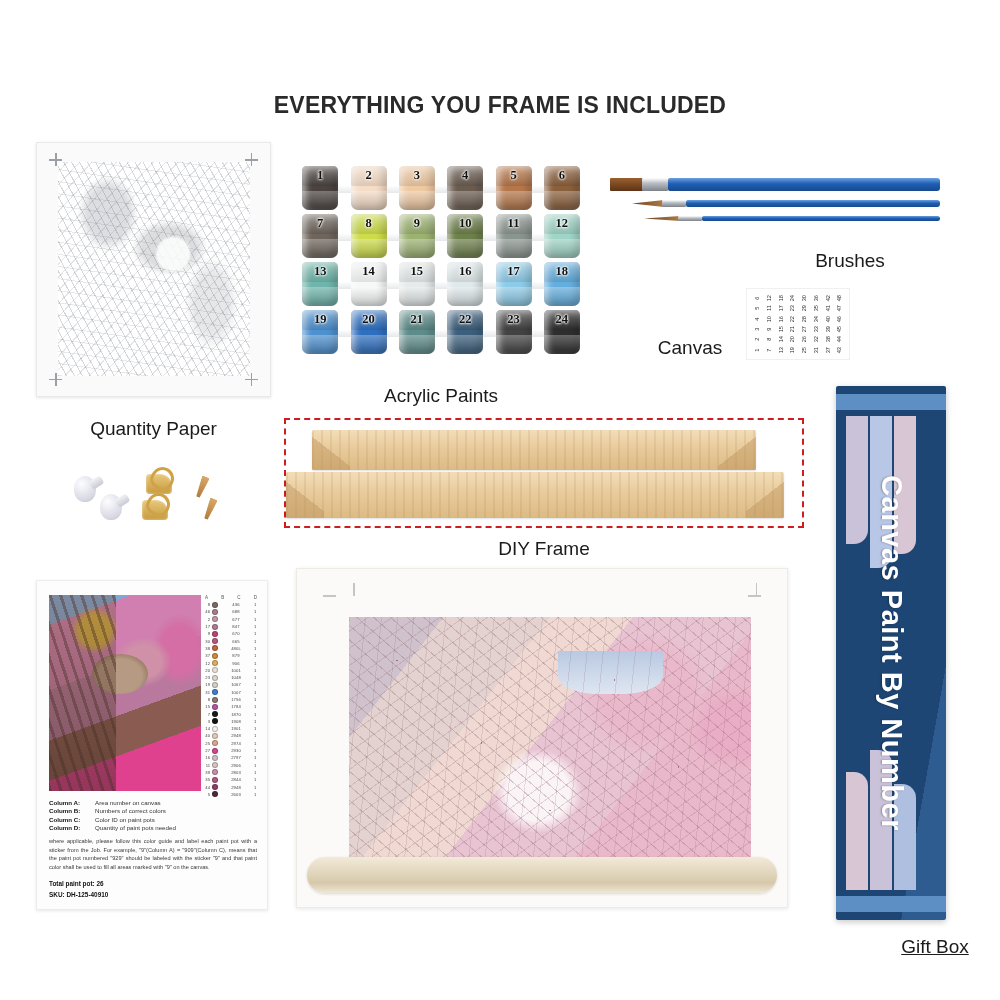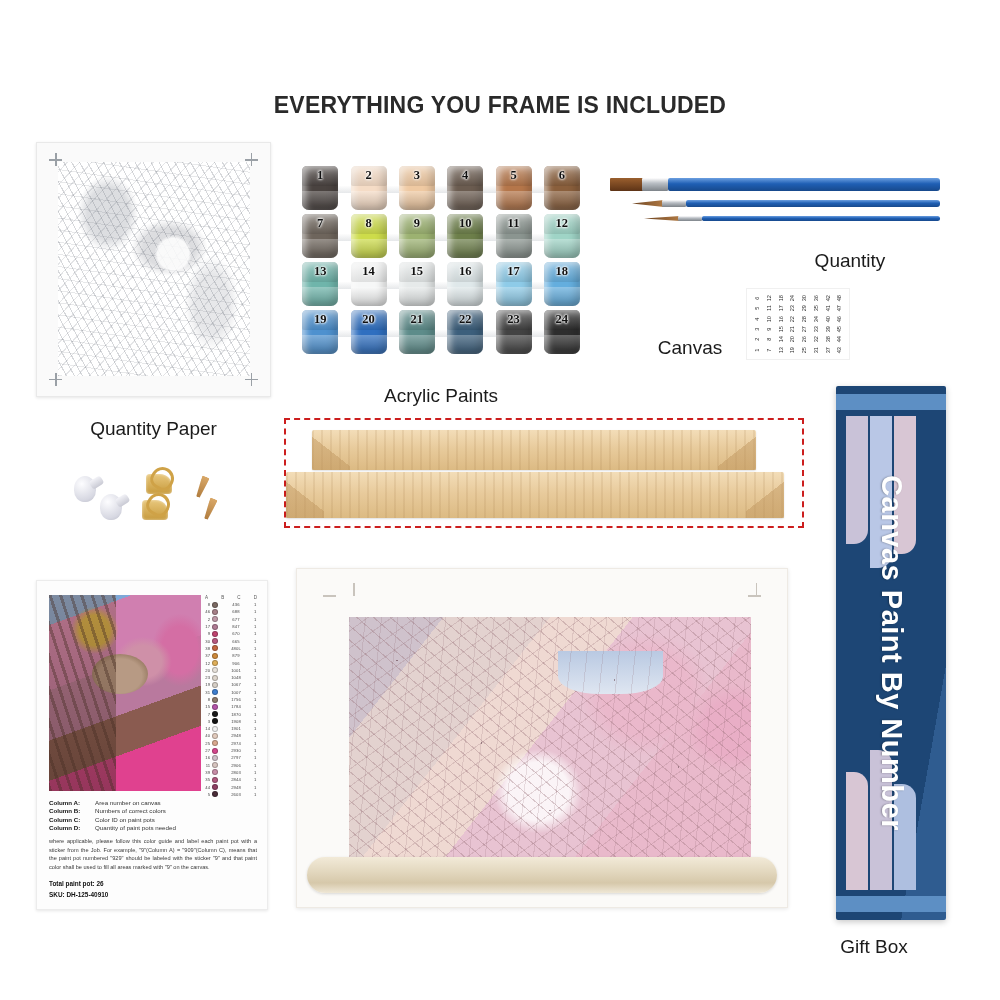--- a/index.html
+++ b/index.html
@@ -473,21 +473,21 @@
       <div class="hair" style="width:32px;"></div>
       <div class="ferrule" style="left:30px;width:24px;"></div>
       <div class="handle" style="left:54px;width:254px;"></div>
     </div>
     <div class="brush liner" style="top:40px;left:34px;width:296px;height:5px;">
       <div class="hair" style="width:36px;"></div>
       <div class="ferrule" style="left:34px;width:24px;"></div>
       <div class="handle" style="left:58px;width:238px;"></div>
     </div>
   </div>
-  <div class="caption" style="left:760px;top:250px;width:180px;">Quantity</div>
+  <div class="caption" style="left:760px;top:250px;width:180px;">Brushes</div>
 
   <div id="sticker-sheet">
     <div id="sticker-grid">
         <span>6</span>
         <span>12</span>
         <span>18</span>
         <span>24</span>
         <span>30</span>
         <span>36</span>
         <span>42</span>
@@ -542,20 +542,21 @@
     <div class="dring" style="left:76px;top:6px;"></div>
     <div class="dring" style="left:72px;top:32px;"></div>
     <div class="screw" style="left:128px;top:8px;transform:rotate(22deg);"></div>
     <div class="screw" style="left:136px;top:30px;transform:rotate(22deg);"></div>
   </div>
 
   <div id="diy-frame-box">
     <div class="bar" style="left:26px;top:10px;width:444px;height:40px;"></div>
     <div class="bar" style="left:0px;top:52px;width:498px;height:46px;"></div>
   </div>
+  <div class="caption" style="left:284px;top:538px;width:520px;">DIY Frame</div>
 
   <div id="instructions-card">
     <div id="instr-art"></div>
     <div id="instr-legend">
       <div class="legend-head">
         <span>A</span>
         <span>B</span>
         <span>C</span>
         <span>D</span>
       </div>
@@ -764,15 +765,15 @@
     <div class="cap top"></div>
     <div class="cap bot"></div>
     <div class="gstripe" style="left:10px;top:30px;height:128px;background:#c9c2d8;border-radius:0 0 14px 0;"></div>
     <div class="gstripe" style="left:34px;top:30px;height:152px;background:#b9c7e6;border-radius:0 0 14px 0;"></div>
     <div class="gstripe" style="left:58px;top:30px;height:138px;background:#d8c6d4;border-radius:0 0 14px 0;"></div>
     <div class="gstripe" style="left:10px;bottom:30px;height:118px;background:#d8c6d4;border-radius:0 14px 0 0;"></div>
     <div class="gstripe" style="left:34px;bottom:30px;height:140px;background:#c9c2d8;border-radius:0 14px 0 0;"></div>
     <div class="gstripe" style="left:58px;bottom:30px;height:106px;background:#aebfe0;border-radius:0 14px 0 0;"></div>
     <div id="gift-text">Canvas Paint By Number</div>
   </div>
-  <div class="caption" style="left:819px;top:936px;width:110px;">Gift Box</div>
+  <div class="caption" style="left:880px;top:936px;width:110px;text-decoration:underline;">Gift Box</div>
 
 </div>
 
 </body></html>

